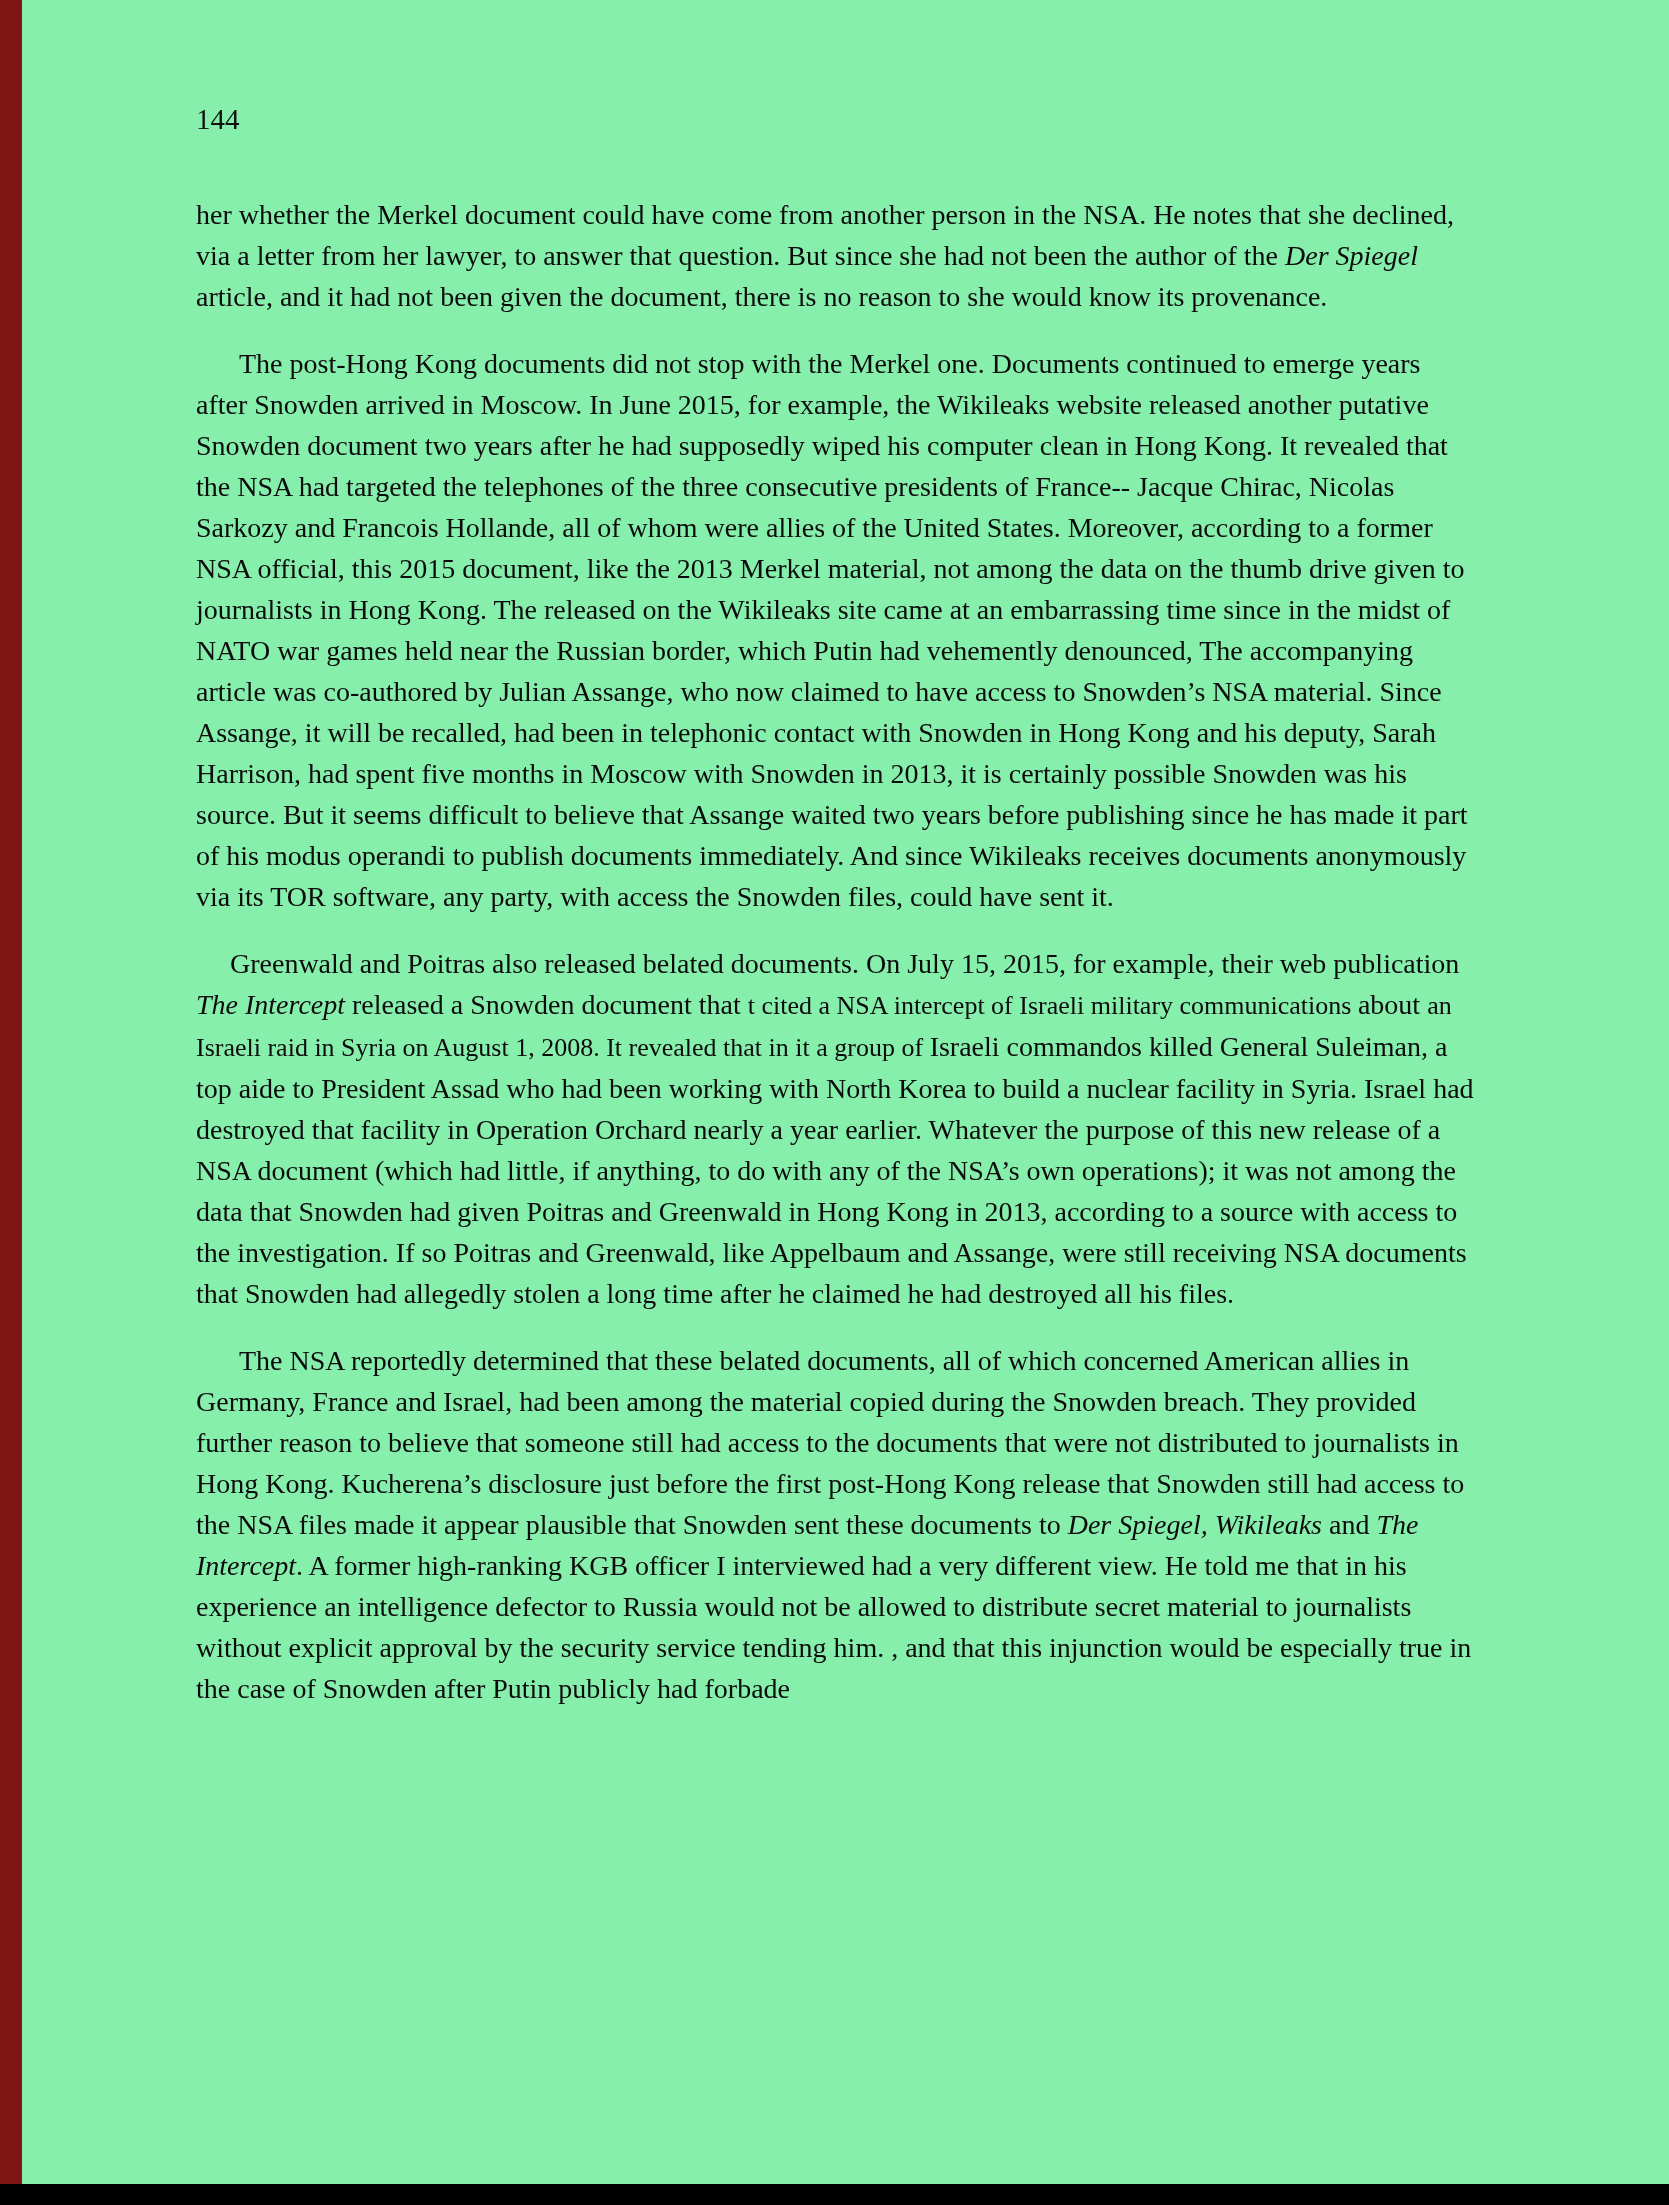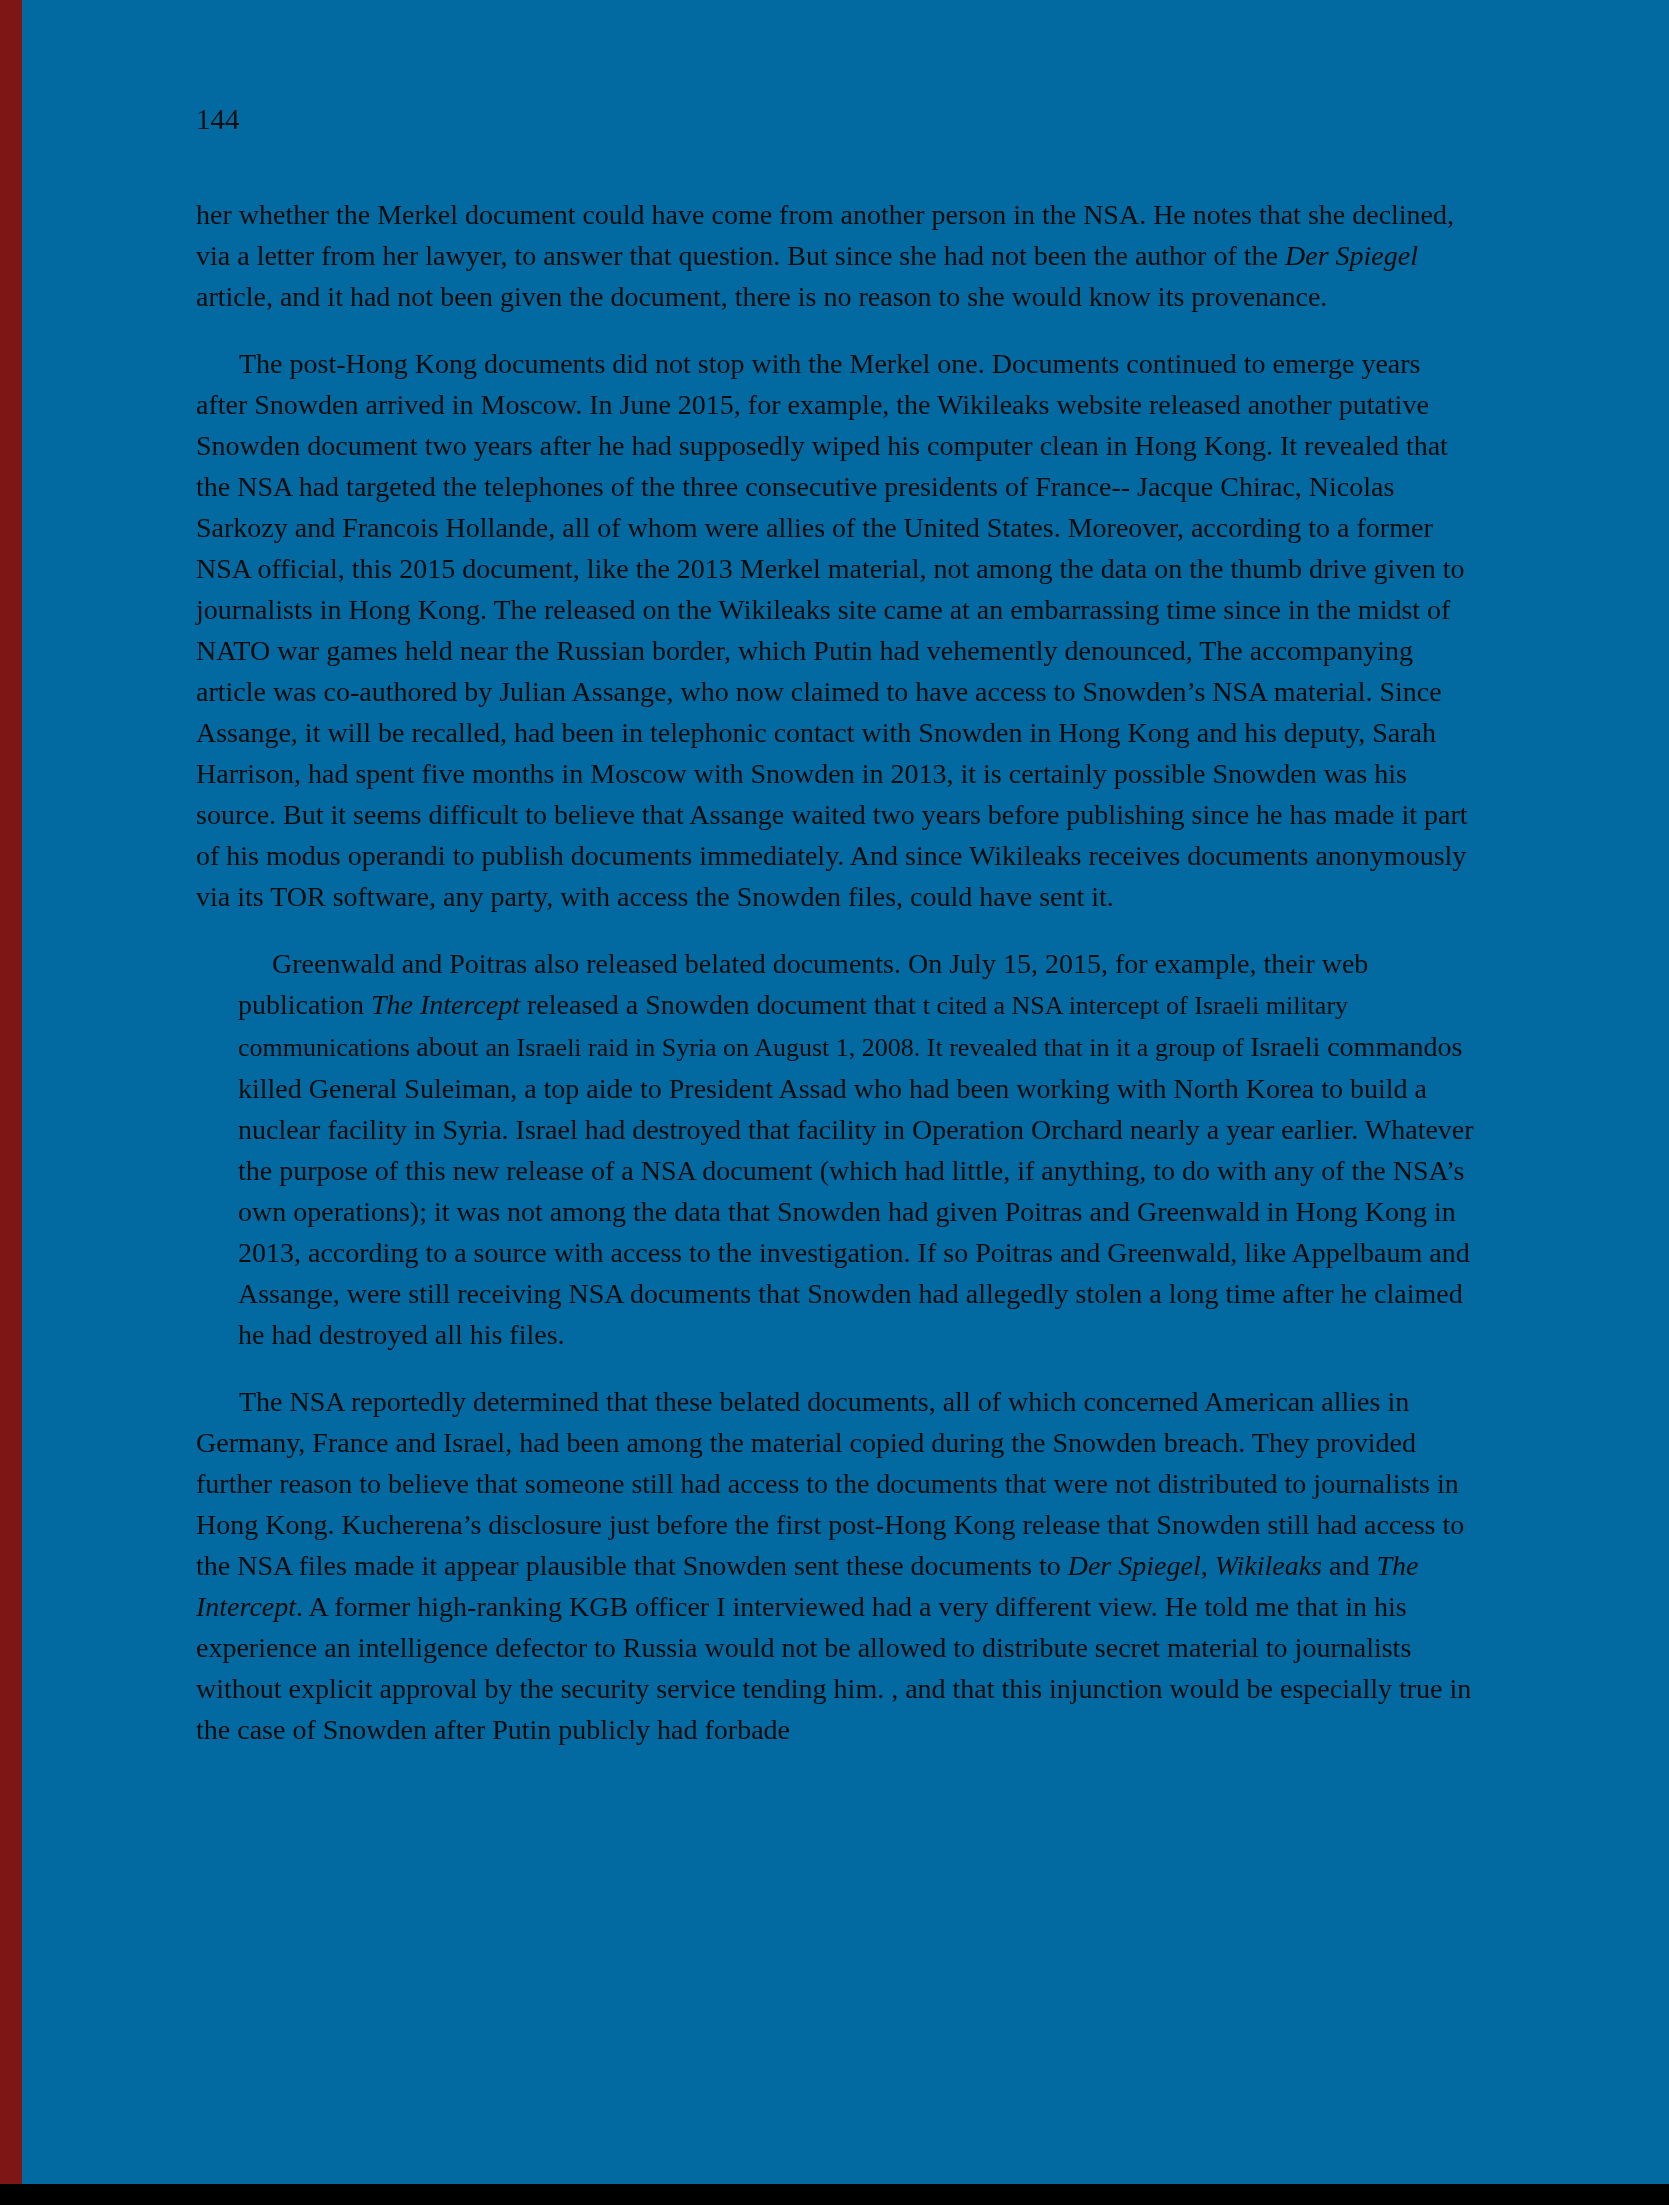--- a/index.html
+++ b/index.html
@@ -4,21 +4,21 @@
 <style>
   html, body {
     margin: 0;
     padding: 0;
     background: #ffffff;
   }
   .page {
     position: relative;
     width: 1669px;
     height: 2205px;
-    background: #0369a1;
+    background: #86efac;
     overflow: hidden;
     font-family: "Liberation Serif", serif;
     color: #0c0c0c;
   }
   .binding-strip {
     position: absolute;
     left: 0;
     top: 0;
     width: 22px;
     height: 100%;
@@ -48,21 +48,21 @@
     font-size: 28px;
     line-height: 41px;
     text-align: left;
     color: #0c0c0c;
   }
   .para {
     margin: 0 0 26px 0;
   }
   .no-indent   { text-indent: 0; }
   .indent-lg   { text-indent: 43px; }
-  .indent-md   { text-indent: 34px; margin-left: 42px; }
+  .indent-md   { text-indent: 34px; }
   .italic      { font-style: italic; }
   .small       { font-size: 26px; }
   .footer-stamp {
     position: absolute;
     right: 37px;
     bottom: 27.5px;
     font-family: "Liberation Sans", sans-serif;
     font-size: 31px;
     color: #111111;
     z-index: 6;

